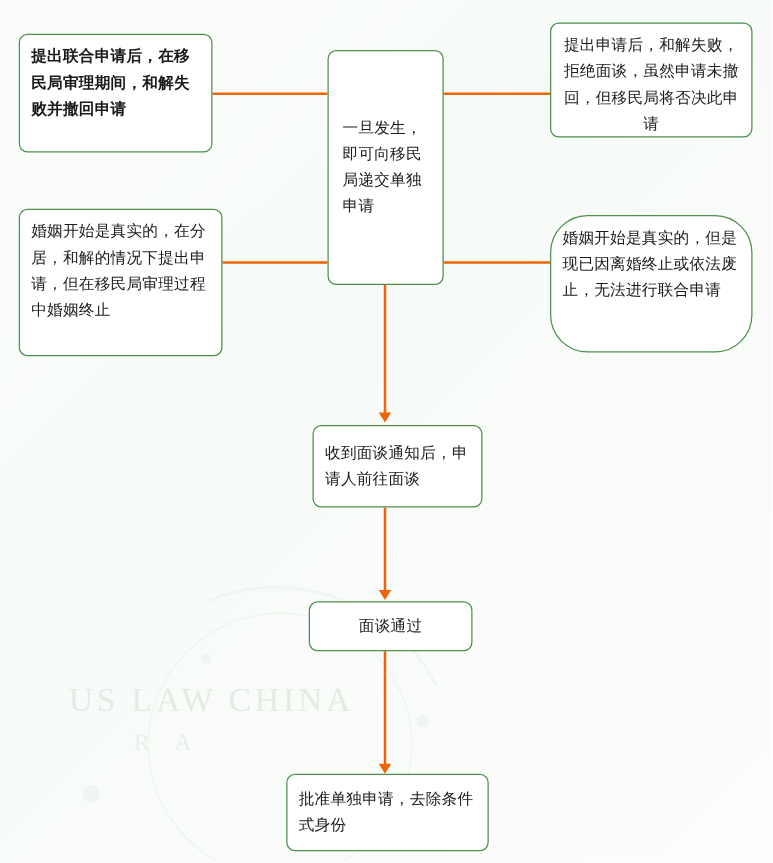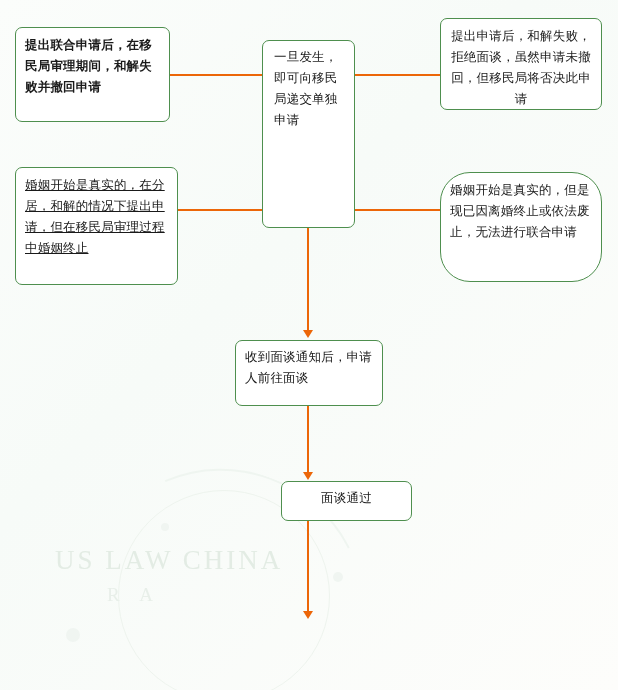--- a/index.html
+++ b/index.html
@@ -71,21 +71,21 @@
     line-height: 21px;
     padding: 7px 9px;
     letter-spacing: 0.2px;
     box-shadow: 0 0 0 0 rgba(0,0,0,0);
   }
   .node.center-text {
     text-align: center;
   }
   .node.vcenter {
     display: flex;
-    font-family: Liberation Mono, monospace;
+    align-items: center;
   }
   .node.vcenter > span { display: block; width: 100%; }
 
   .conn {
     position: absolute;
     background: #ec6608;
   }
   .h { height: 1.6px; }
   .v { width: 1.6px; }
 
@@ -134,30 +134,33 @@
   </div>
 
   <div class="node" style="left:440px; top:18px; width:162px; height:92px;text-align:center;">
     <span>提出申请后，和解失败，拒绝面谈，虽然申请未撤回，但移民局将否决此申请</span>
   </div>
 
   <div class="node vcenter" style="left:262px; top:40px; width:93px; height:188px; padding:7px 11px;">
     <span>一旦发生，即可向移民局递交单独申请</span>
   </div>
 
-  <div class="node" style="left:15px; top:167px; width:163px; height:118px;text-decoration:underline;">
+  <div class="node" style="left:15px; top:167px; width:163px; height:118px;">
     <span>婚姻开始是真实的，在分居，和解的情况下提出申请，但在移民局审理过程中婚姻终止</span>
   </div>
 
   <div class="node" style="left:440px; top:172px; width:162px; height:110px;border-radius:30px;">
     <span>婚姻开始是真实的，但是现已因离婚终止或依法废止，无法进行联合申请</span>
   </div>
 
-  <div class="node vcenter" style="left:235px; top:340px; width:148px; height:66px;">
+  <div class="node vcenter" style="left:250px; top:340px; width:136px; height:66px;">
     <span>收到面谈通知后，申请人前往面谈</span>
   </div>
 
-  <div class="node vcenter center-text" style="left:247px; top:481px; width:131px; height:40px;margin-left:34px;">
+  <div class="node vcenter center-text" style="left:247px; top:481px; width:131px; height:40px;">
     <span>面谈通过</span>
   </div>
 
+  <div class="node vcenter" style="left:229px; top:619px; width:162px; height:62px;">
+    <span>批准单独申请，去除条件式身份</span>
+  </div>
 
 </div>
 
 </body></html>

